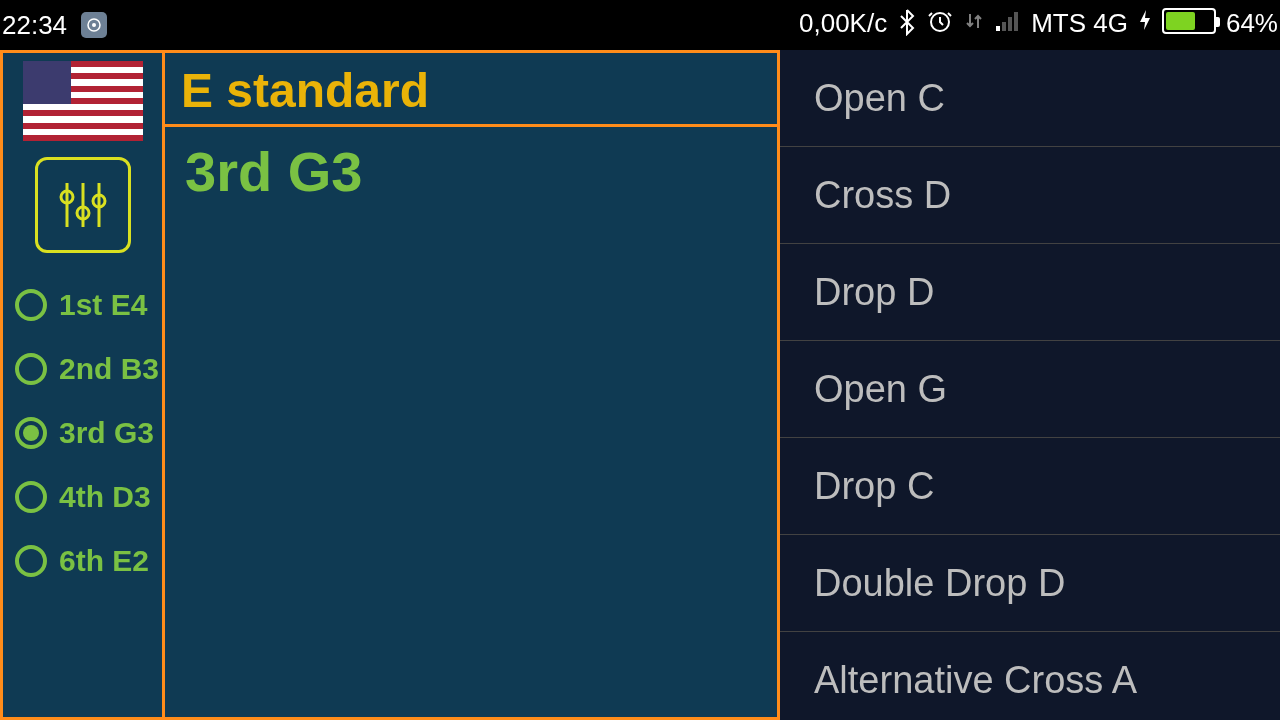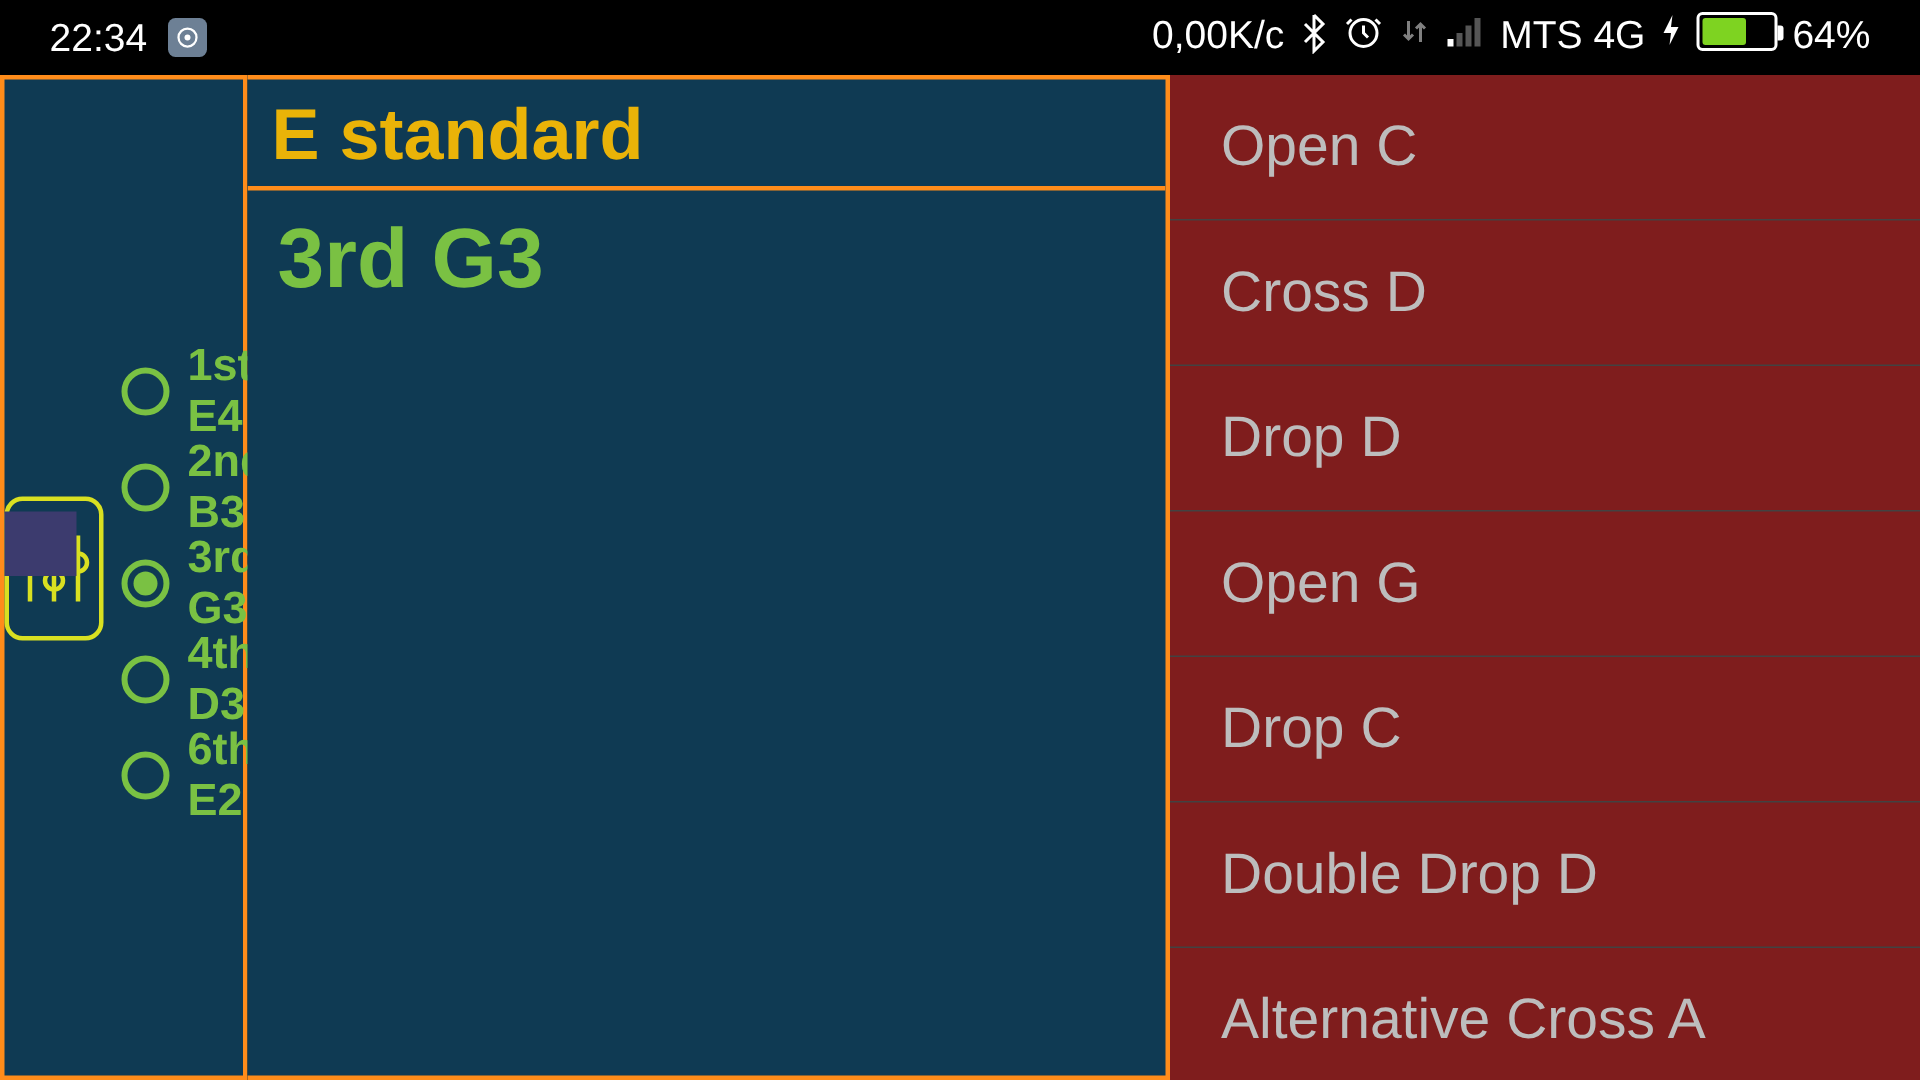--- a/index.html
+++ b/index.html
@@ -5,21 +5,21 @@
   * { box-sizing: border-box; margin: 0; padding: 0; }
   html, body { width: 1280px; height: 720px; overflow: hidden; background: #000; font-family: Arial, sans-serif; }
   
   .status-bar {
     height: 50px;
     background: #000;
     color: #fff;
     display: flex;
     justify-content: space-between;
     align-items: center;
-    padding: 0 33px;
+    padding: 0 2px;
     font-size: 26px;
     font-weight: 500;
   }
   .status-left { display: flex; align-items: center; gap: 14px; }
   .status-right { display: flex; align-items: flex-start; gap: 10px; }
   .app-badge {
     width: 26px; height: 26px; background: #6d8095; border-radius: 5px;
     display: flex; align-items: center; justify-content: center; font-size: 14px;
   }
   .battery {
@@ -31,21 +31,21 @@
     background: #fff; border-radius: 0 2px 2px 0;
   }
   .battery-fill { background: #7ed321; height: 100%; width: 64%; border-radius: 2px; }
   
   .main { display: flex; height: 670px; }
   
   .sidebar {
     width: 165px;
     background: #0f3a53;
     border: 3px solid #ff8c1a;
-    display: flex; align-items: center;
+    display: flex; flex-direction: column; align-items: center;
     padding-top: 8px;
   }
   .flag {
     width: 120px; height: 80px; margin-bottom: 16px;
     background: linear-gradient(to bottom,
       #b22234 0%, #b22234 7.7%, #fff 7.7%, #fff 15.4%,
       #b22234 15.4%, #b22234 23.1%, #fff 23.1%, #fff 30.8%,
       #b22234 30.8%, #b22234 38.5%, #fff 38.5%, #fff 46.2%,
       #b22234 46.2%, #b22234 53.9%, #fff 53.9%, #fff 61.6%,
       #b22234 61.6%, #b22234 69.3%, #fff 69.3%, #fff 77%,
@@ -89,21 +89,21 @@
     position: absolute; right: 48px; top: 208px; color: #7ac143; font-size: 32px; font-weight: bold;
   }
   .low-label {
     position: absolute; left: 42px; bottom: 20px; color: #d94040; font-size: 32px; font-weight: bold;
   }
   .low-bar {
     position: absolute; left: 30px; bottom: -8px; width: 88px; height: 18px; background: #d94040;
   }
   
   .menu {
-    width: 500px; background: #7f1d1d; overflow: hidden;
+    width: 500px; background: #0f172a; overflow: hidden;
   }
   .menu-item {
     height: 97px; display: flex; align-items: center; padding-left: 34px;
     color: #bdbdbd; font-size: 38px; border-bottom: 1px solid #424242;
   }
 </style>
 </head>
 <body>
 
 <div class="status-bar">

